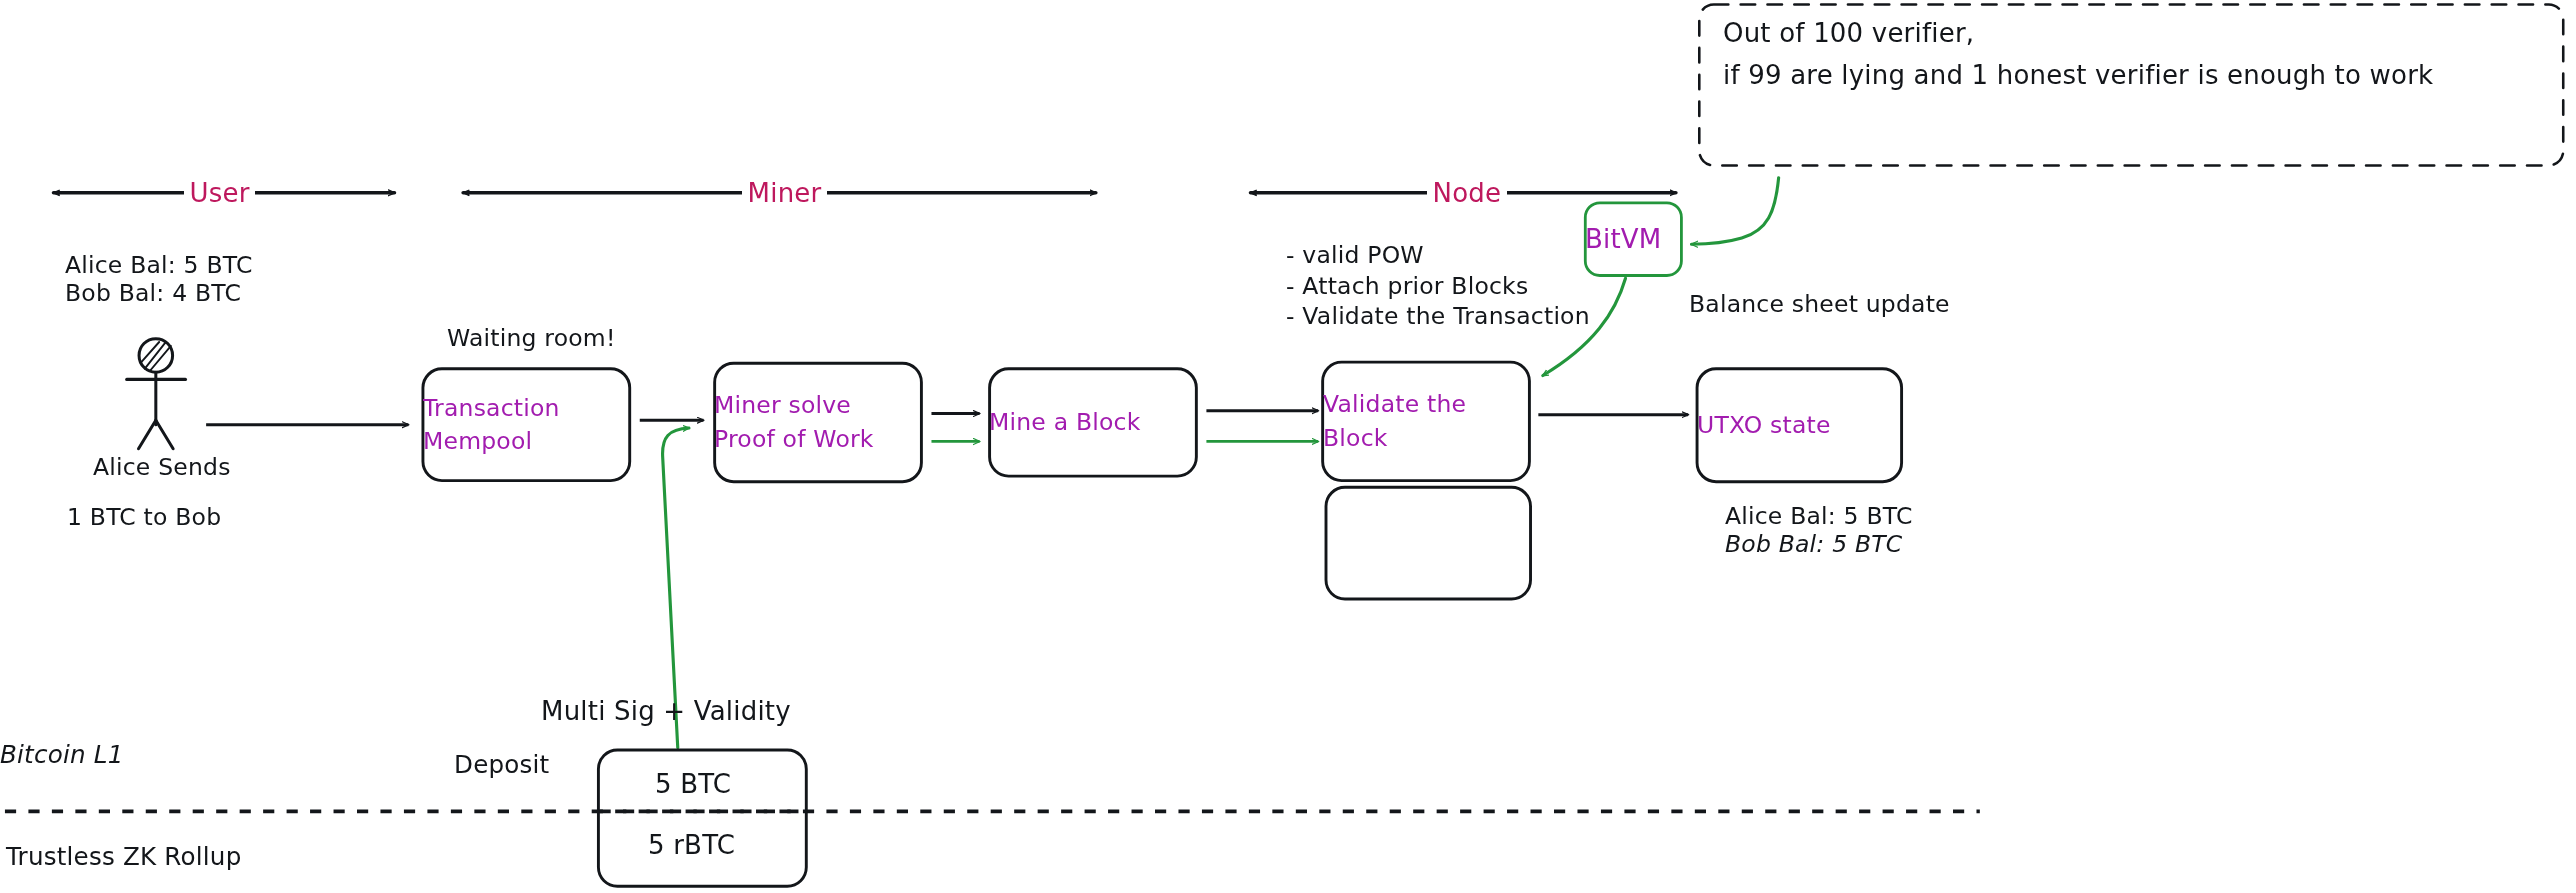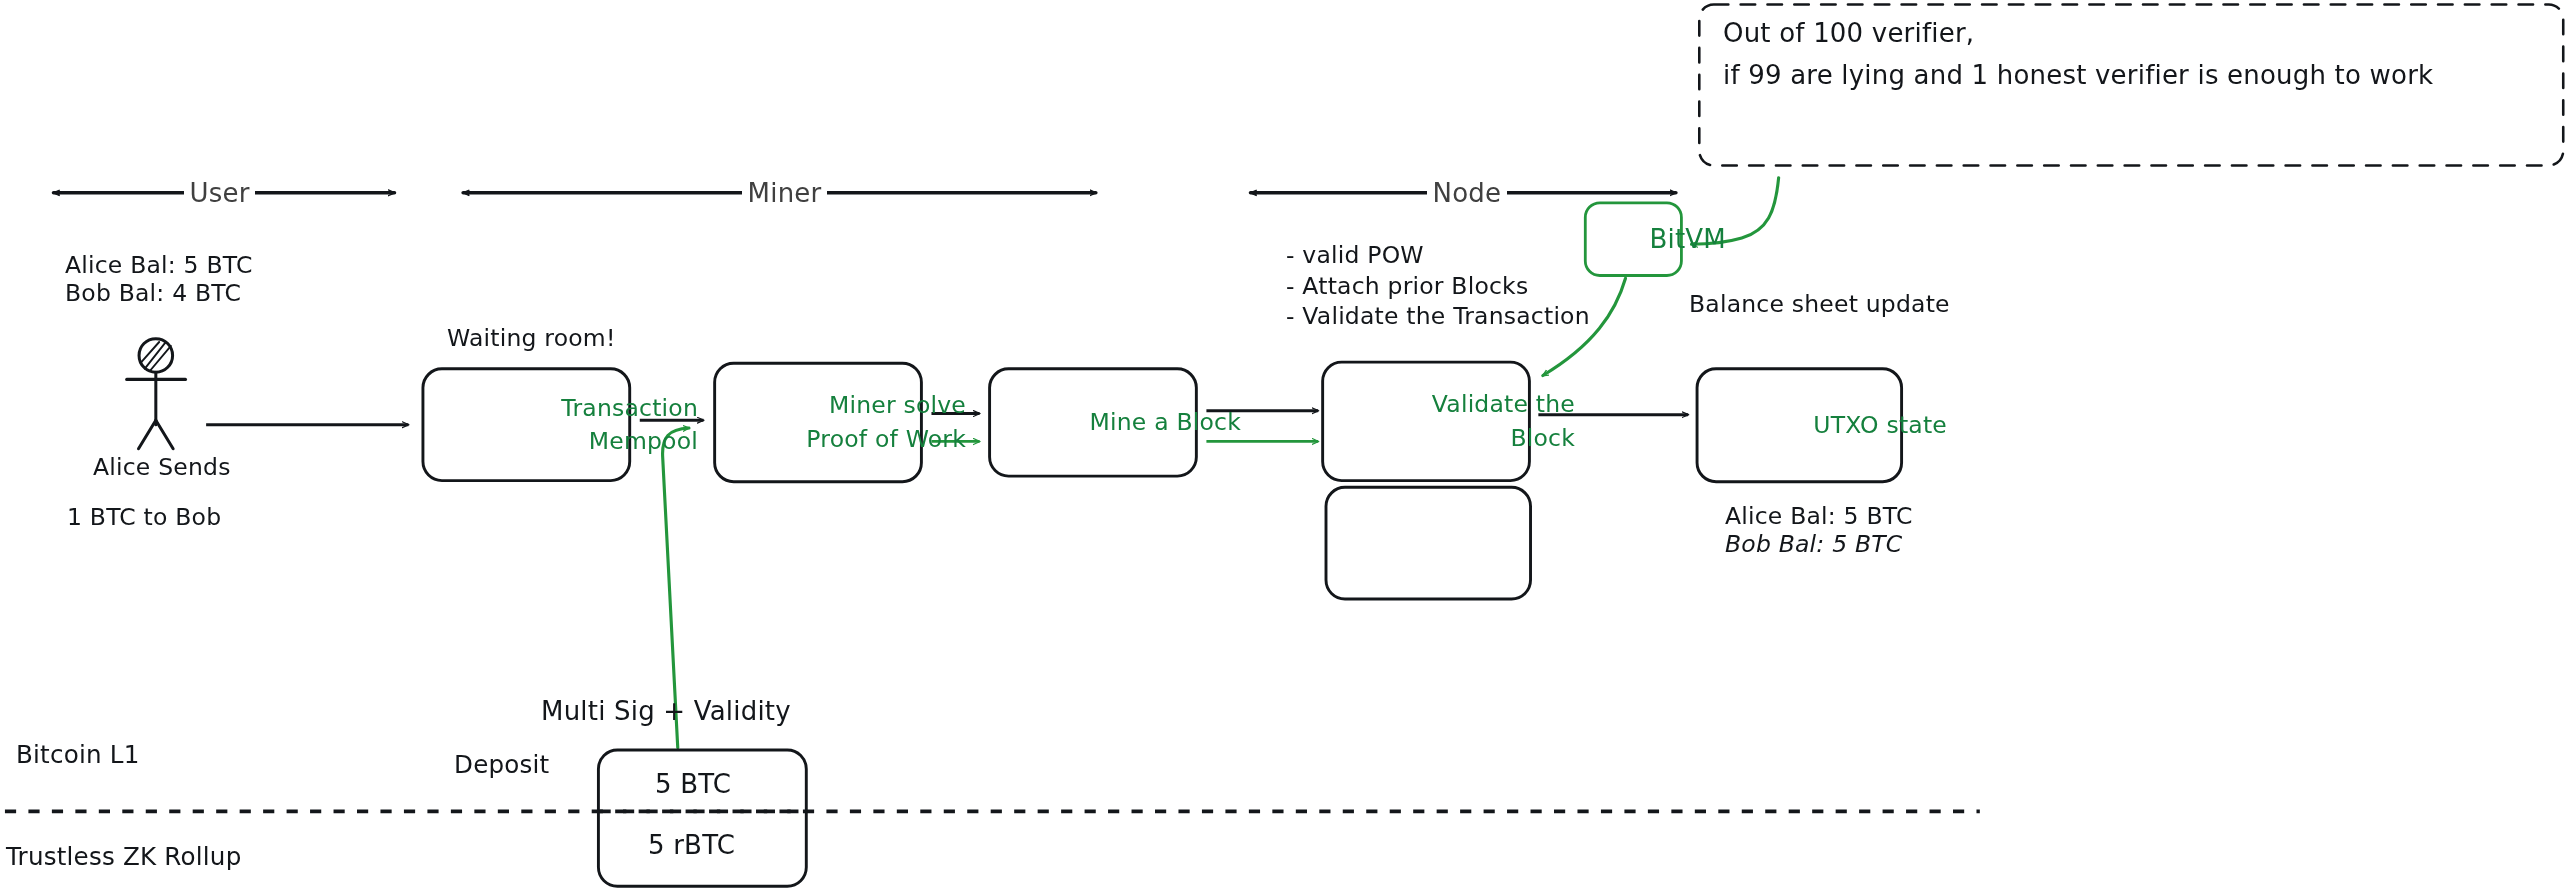--- a/index.html
+++ b/index.html
@@ -27,40 +27,39 @@
     font-family: "DejaVu Sans", sans-serif;
     color: #13161a;
     white-space: pre;
     line-height: 1.30;
     letter-spacing: 0.2px;
   }
   .box-text {
     position: absolute;
     display: flex;
     flex-direction: column;
-    align-items: flex-end;
+    align-items: flex-start;
     justify-content: center;
     text-align: center;
     font-family: "DejaVu Sans", sans-serif;
-    color: #15803d;
+    color: #a21caf;
     line-height: 1.42;
     letter-spacing: 0.2px;
-    padding-left: 45px;
   }
   .note-text {
     position: absolute;
     font-family: "DejaVu Sans", sans-serif;
     color: #13161a;
     line-height: 1.62;
     letter-spacing: 0.2px;
   }
   .band-label {
     position: absolute;
     font-family: "DejaVu Sans", sans-serif;
-    color: #404040;
+    color: #be185d;
     background: #ffffff;
     padding: 0 5.6px;
     letter-spacing: 0.2px;
   }
   .f42 { font-size: 23.5px; }
   .f44 { font-size: 24.6px; }
   .f46 { font-size: 26px; }
 </style>
 </head>
 <body>
@@ -183,21 +182,21 @@
     <span>Block</span>
   </div>
 
   <div class="lbl f42" style="left:1689px; top:289px;">Balance sheet update</div>
   <div class="box-text f42" style="left:1697px; top:369px; width:205px; height:113px;">
     <span>UTXO state</span>
   </div>
   <div class="lbl f42" style="left:1725px; top:501px;">Alice Bal: 5 BTC</div>
   <div class="lbl f42" style="left:1725px; top:529px;font-style:italic;">Bob Bal: 5 BTC</div>
 
-  <div class="lbl f44" style="left:16px; top:739px;">Bitcoin L1</div>
+  <div class="lbl f44" style="left:0; top:739px;font-style:italic;">Bitcoin L1</div>
   <div class="lbl f44" style="left:6px; top:841px;">Trustless ZK Rollup</div>
 
   <div class="lbl f46" style="left:541px; top:695px;">Multi Sig + Validity</div>
   <div class="lbl f44" style="left:454px; top:749px;">Deposit</div>
 
   <div class="lbl f46" style="left:655px; top:768px;">5 BTC</div>
   <div class="lbl f46" style="left:648px; top:829px;">5 rBTC</div>
 
 </div>
 

